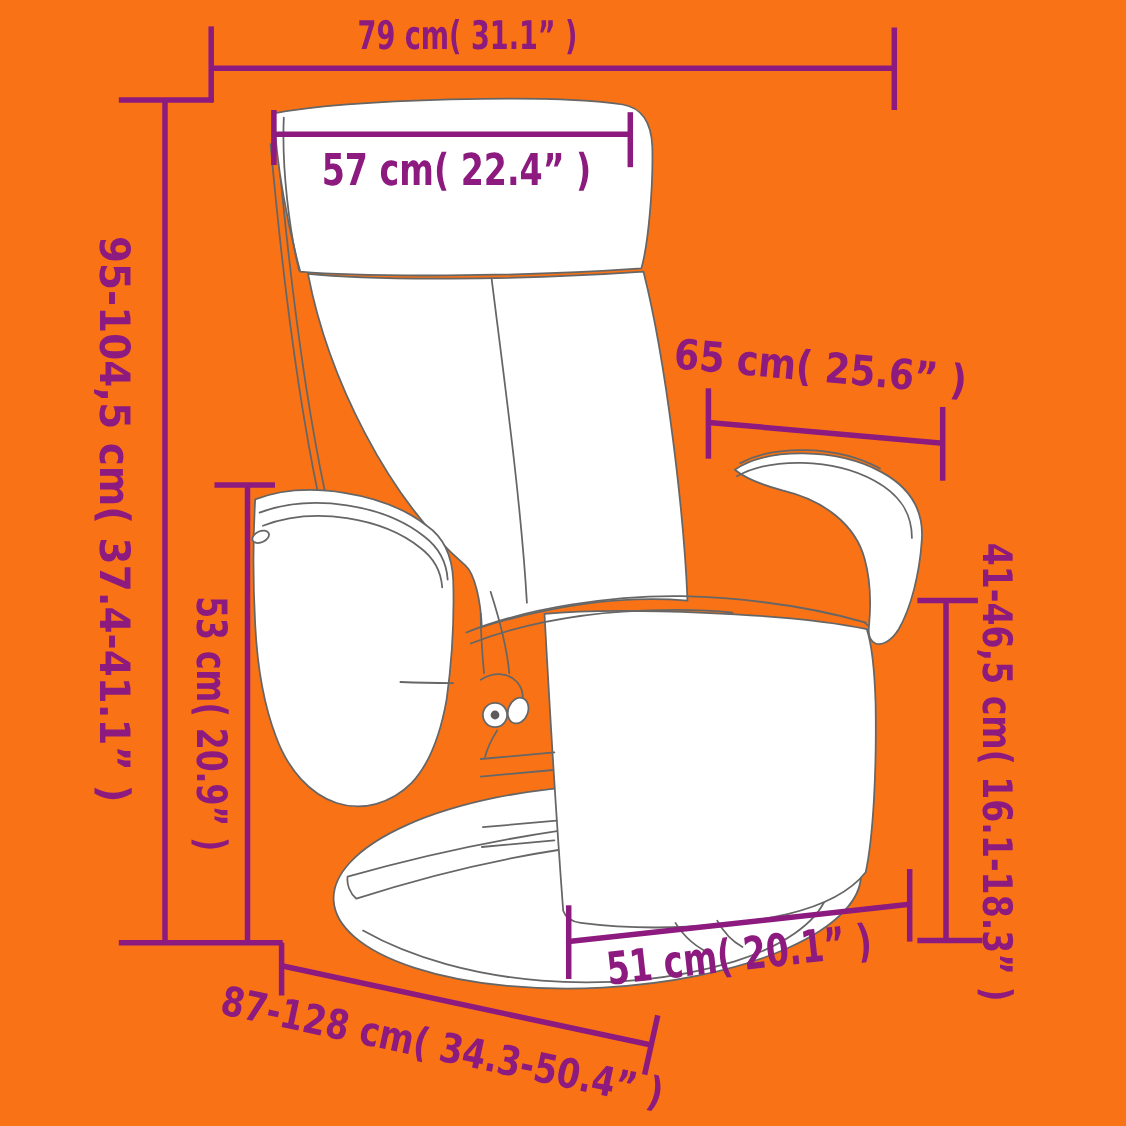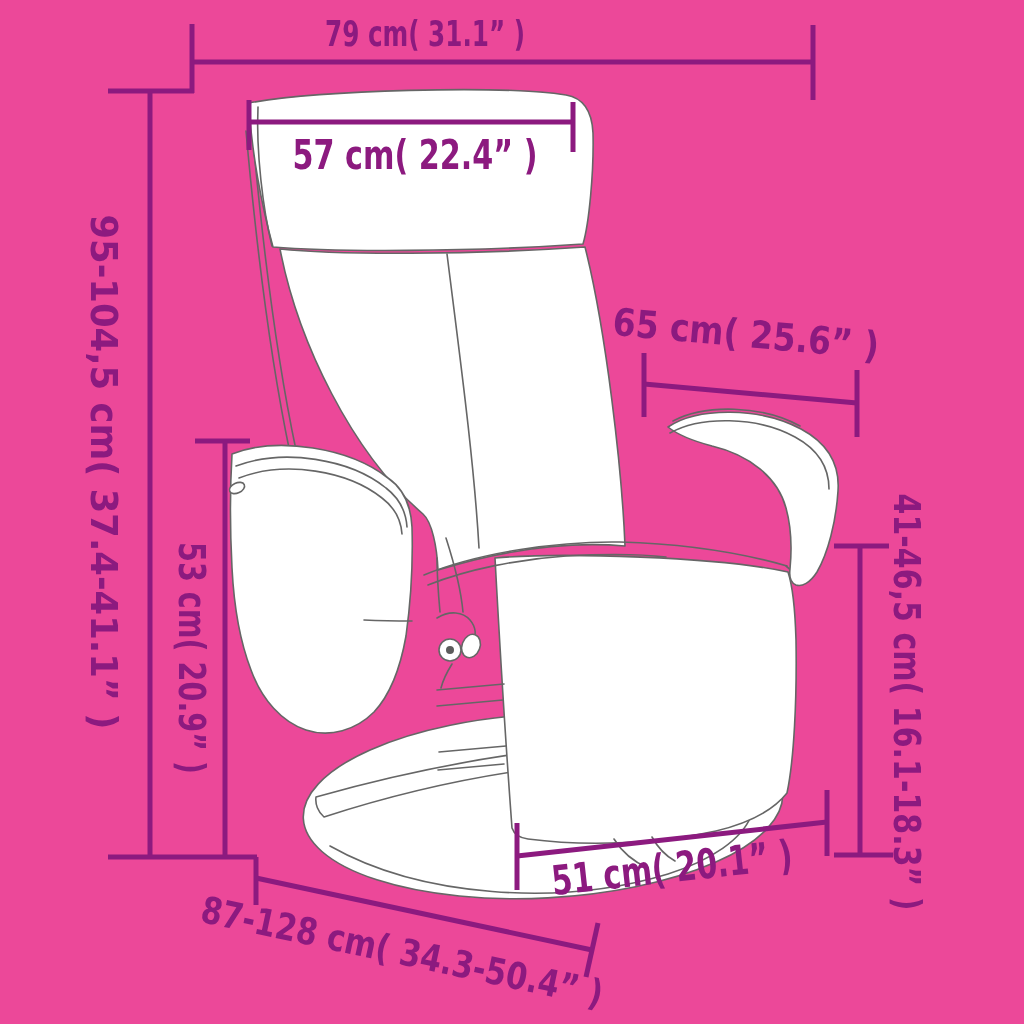--- a/index.html
+++ b/index.html
@@ -1,16 +1,16 @@
 <!DOCTYPE html>
 <html><head>
 <meta charset="utf-8">
 <style>
   html,body{margin:0;padding:0;background:#ffffff;}
-  .stage{position:relative;width:1024px;height:1024px;background:#ec4899;overflow:hidden;
+  .stage{position:relative;width:1024px;height:1024px;background:#f97316;overflow:hidden;
          font-family:"DejaVu Sans",sans-serif;}
   svg{display:block;}
   
   .art path,.art ellipse,.art circle,.art line{
     stroke:#666666;stroke-width:1.6;fill:none;stroke-linecap:round;stroke-linejoin:round;}
   .art .f{fill:#ffffff;}
   .art .dot{fill:#5c5c5c;stroke:none;}
   
   .dims line{stroke:#8C1A7F;stroke-width:5;}
   .dims text{fill:#8C1A7F;font-family:"DejaVu Sans",sans-serif;font-weight:bold;

